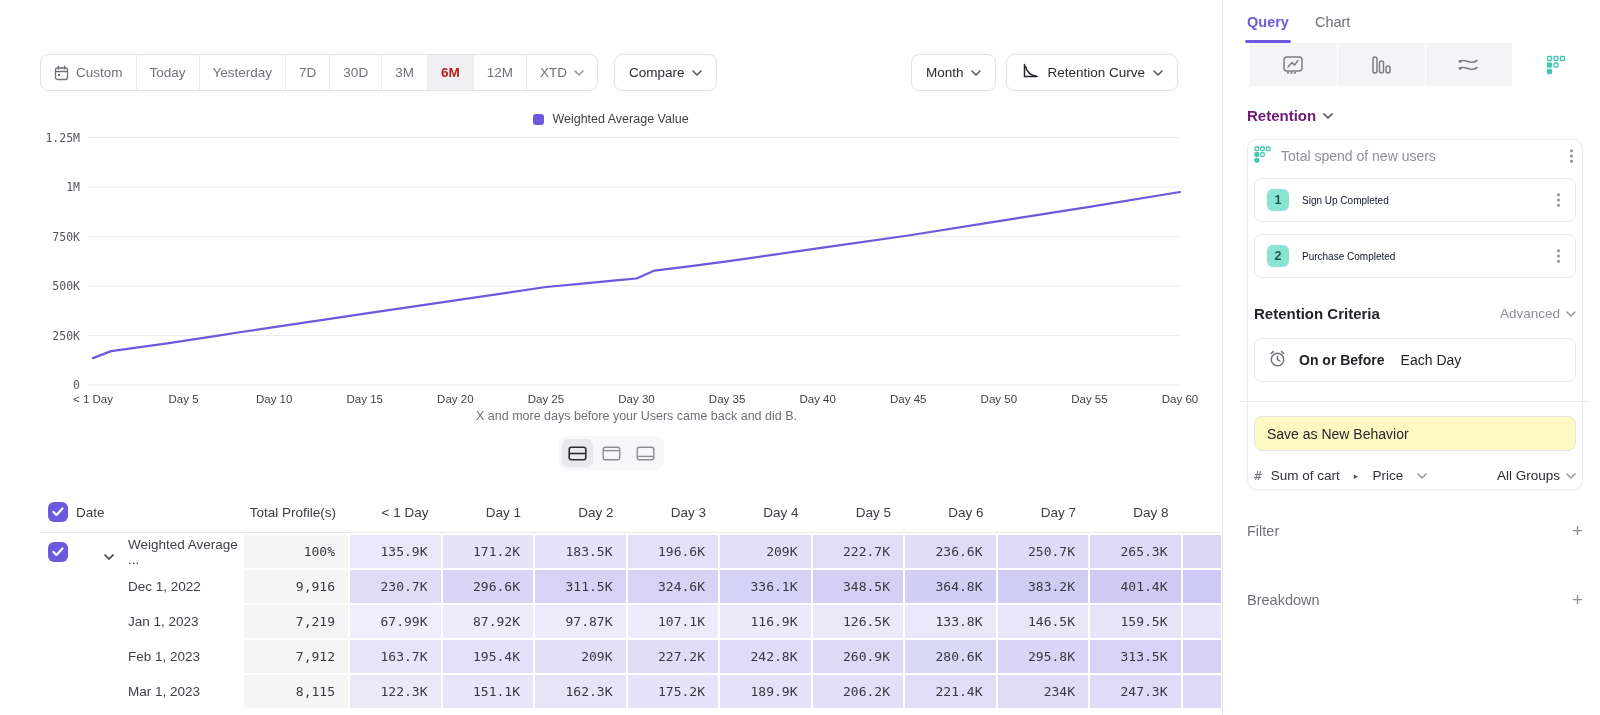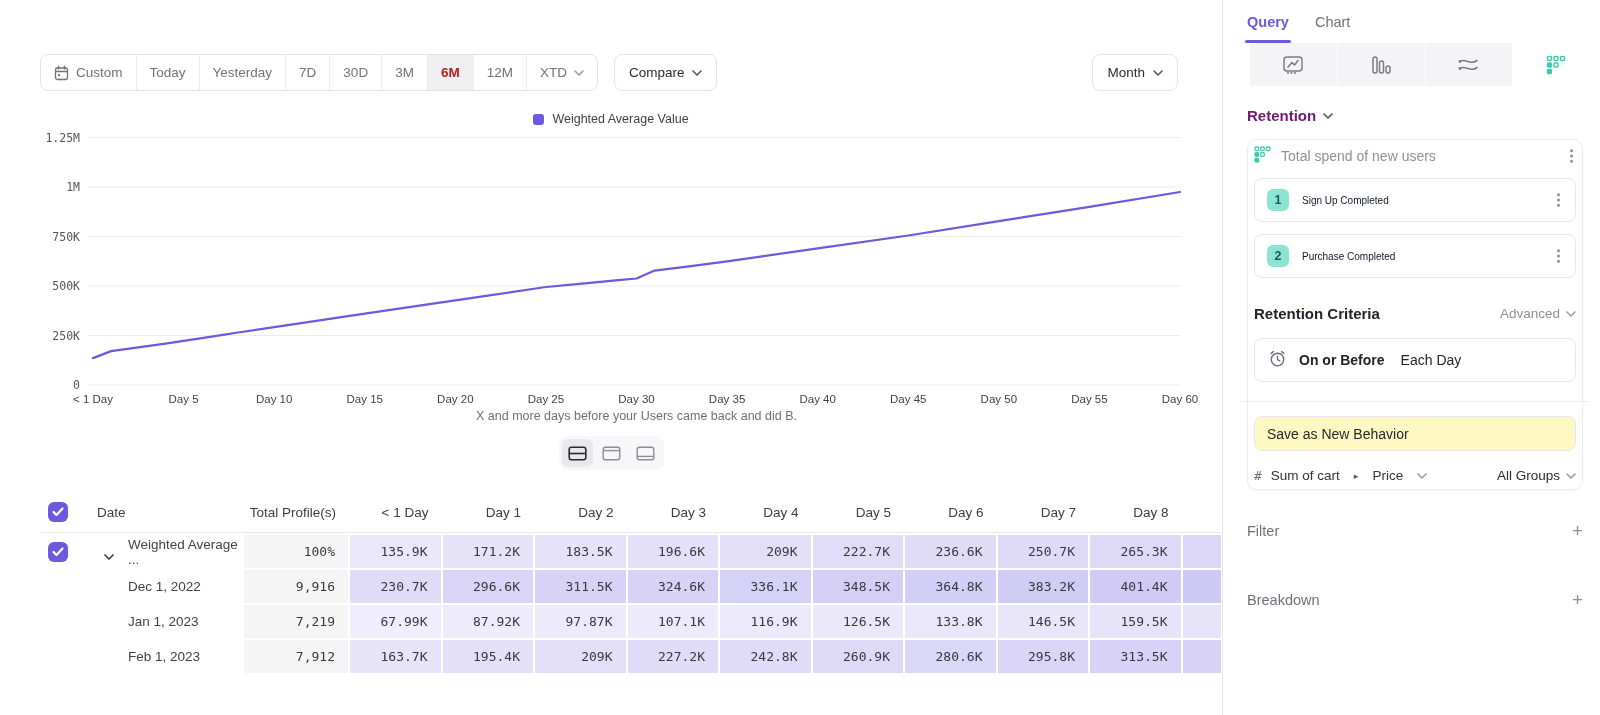--- a/index.html
+++ b/index.html
@@ -49,21 +49,21 @@
   .vt-btn { width:31px; height:28px; border-radius:6px; display:flex;
     align-items:center; justify-content:center; }
   .vt-btn.selected { background:#e9e9ed; }
 
   
   #table { position:absolute; left:40px; top:492px; width:1181px; }
   .t-grid { display:grid;
     grid-template-columns:36px 168px 106px repeat(9, 92.5px) 38px; }
   .t-header { height:40px; align-items:center; border-bottom:1px solid #e8e8ea; }
   .th { font-size:13.5px; color:#3c3c43; font-weight:500; text-align:right; padding-right:14px; }
-  .th.left { text-align:left; padding:0;margin-left:21px; }
+  .th.left { text-align:left; padding:0; }
   .t-row { height:33px; margin-top:2px; align-items:stretch; }
   .td { display:flex; align-items:center; justify-content:flex-end; padding-right:13px;
     font-size:13px; color:#383840; border-right:2px solid #fff; box-sizing:border-box; }
   .td.label-cell { justify-content:flex-start; padding:0 0 0 52px; position:relative;
     font-family:"Liberation Sans",sans-serif; font-size:13.5px; color:#3f3f47; border-right:none; }
   .td.check-cell { justify-content:center; padding:0; border-right:none; }
   .td.total-cell { background:#f5f5f6;text-align:right; }
   .td.sliver { border-right:none; padding:0; }
   .expander { position:absolute; left:28px; top:50%; margin-top:-4px; color:#3c3c43; }
   .checkbox { width:20px; height:20px; border-radius:6px; display:flex;
@@ -178,20 +178,34 @@
     <div class="toolbar-spacer"></div>
     <div class="right-group">
       <button class="btn">
         <span>Month</span>
         <span class="chev dark">
           <svg width="10" height="6" viewBox="0 0 10 6">
               <polyline points="1,1 5,5 9,1" fill="none" stroke="currentColor" stroke-width="1.6" stroke-linecap="round" stroke-linejoin="round"></polyline>
             </svg>
         </span>
       </button>
+      <button class="btn">
+        <span>
+          <svg width="18" height="18" viewBox="0 0 18 18" fill="none" stroke="#26262c" stroke-width="1.5" stroke-linecap="round">
+            <path d="M3.5 2.5 V14.5 H16"></path>
+            <path d="M4.5 4.5 C6.5 11.5, 11 13.8, 15.5 14.2"></path>
+          </svg>
+        </span>
+        <span>Retention Curve</span>
+        <span class="chev dark">
+          <svg width="10" height="6" viewBox="0 0 10 6">
+              <polyline points="1,1 5,5 9,1" fill="none" stroke="currentColor" stroke-width="1.6" stroke-linecap="round" stroke-linejoin="round"></polyline>
+            </svg>
+        </span>
+      </button>
     </div>
   </div>
 
   <div id="legend">
     <span class="legend-swatch" style="background: rgb(108, 89, 221);"></span>
     <span class="legend-label">Weighted Average Value</span>
   </div>
 
   <div id="chart-wrap"><svg width="1222" height="320" viewBox="0 0 1222 320">
         <line x1="88" y1="32.50000000000003" x2="1180" y2="32.50000000000003" stroke="#ebebee" stroke-width="1"></line>
@@ -338,20 +352,37 @@
         <div class="td mono" style="background:rgba(108,89,221,0.185)">195.4K</div>
         <div class="td mono" style="background:rgba(108,89,221,0.194)">209K</div>
         <div class="td mono" style="background:rgba(108,89,221,0.206)">227.2K</div>
         <div class="td mono" style="background:rgba(108,89,221,0.217)">242.8K</div>
         <div class="td mono" style="background:rgba(108,89,221,0.229)">260.9K</div>
         <div class="td mono" style="background:rgba(108,89,221,0.242)">280.6K</div>
         <div class="td mono" style="background:rgba(108,89,221,0.252)">295.8K</div>
         <div class="td mono" style="background:rgba(108,89,221,0.264)">313.5K</div>
         <div class="td sliver" style="background:rgba(108,89,221,0.273)"></div>
       </div>
+      <div class="t-grid t-row">
+        <div class="td check-cell"></div>
+        <div class="td label-cell">
+          <span>Mar 1, 2023</span>
+        </div>
+        <div class="td total-cell mono">8,115</div>
+        <div class="td mono" style="background:rgba(108,89,221,0.137)">122.3K</div>
+        <div class="td mono" style="background:rgba(108,89,221,0.156)">151.1K</div>
+        <div class="td mono" style="background:rgba(108,89,221,0.163)">162.3K</div>
+        <div class="td mono" style="background:rgba(108,89,221,0.172)">175.2K</div>
+        <div class="td mono" style="background:rgba(108,89,221,0.182)">189.9K</div>
+        <div class="td mono" style="background:rgba(108,89,221,0.192)">206.2K</div>
+        <div class="td mono" style="background:rgba(108,89,221,0.203)">221.4K</div>
+        <div class="td mono" style="background:rgba(108,89,221,0.211)">234K</div>
+        <div class="td mono" style="background:rgba(108,89,221,0.220)">247.3K</div>
+        <div class="td sliver" style="background:rgba(108,89,221,0.227)"></div>
+      </div>
     </div>
 </div>
 
 <div id="sidebar">
 
   <div class="sb-tabs">
     <div class="sb-tab active">
       <span>Query</span>
     </div>
     <div class="sb-tab">

